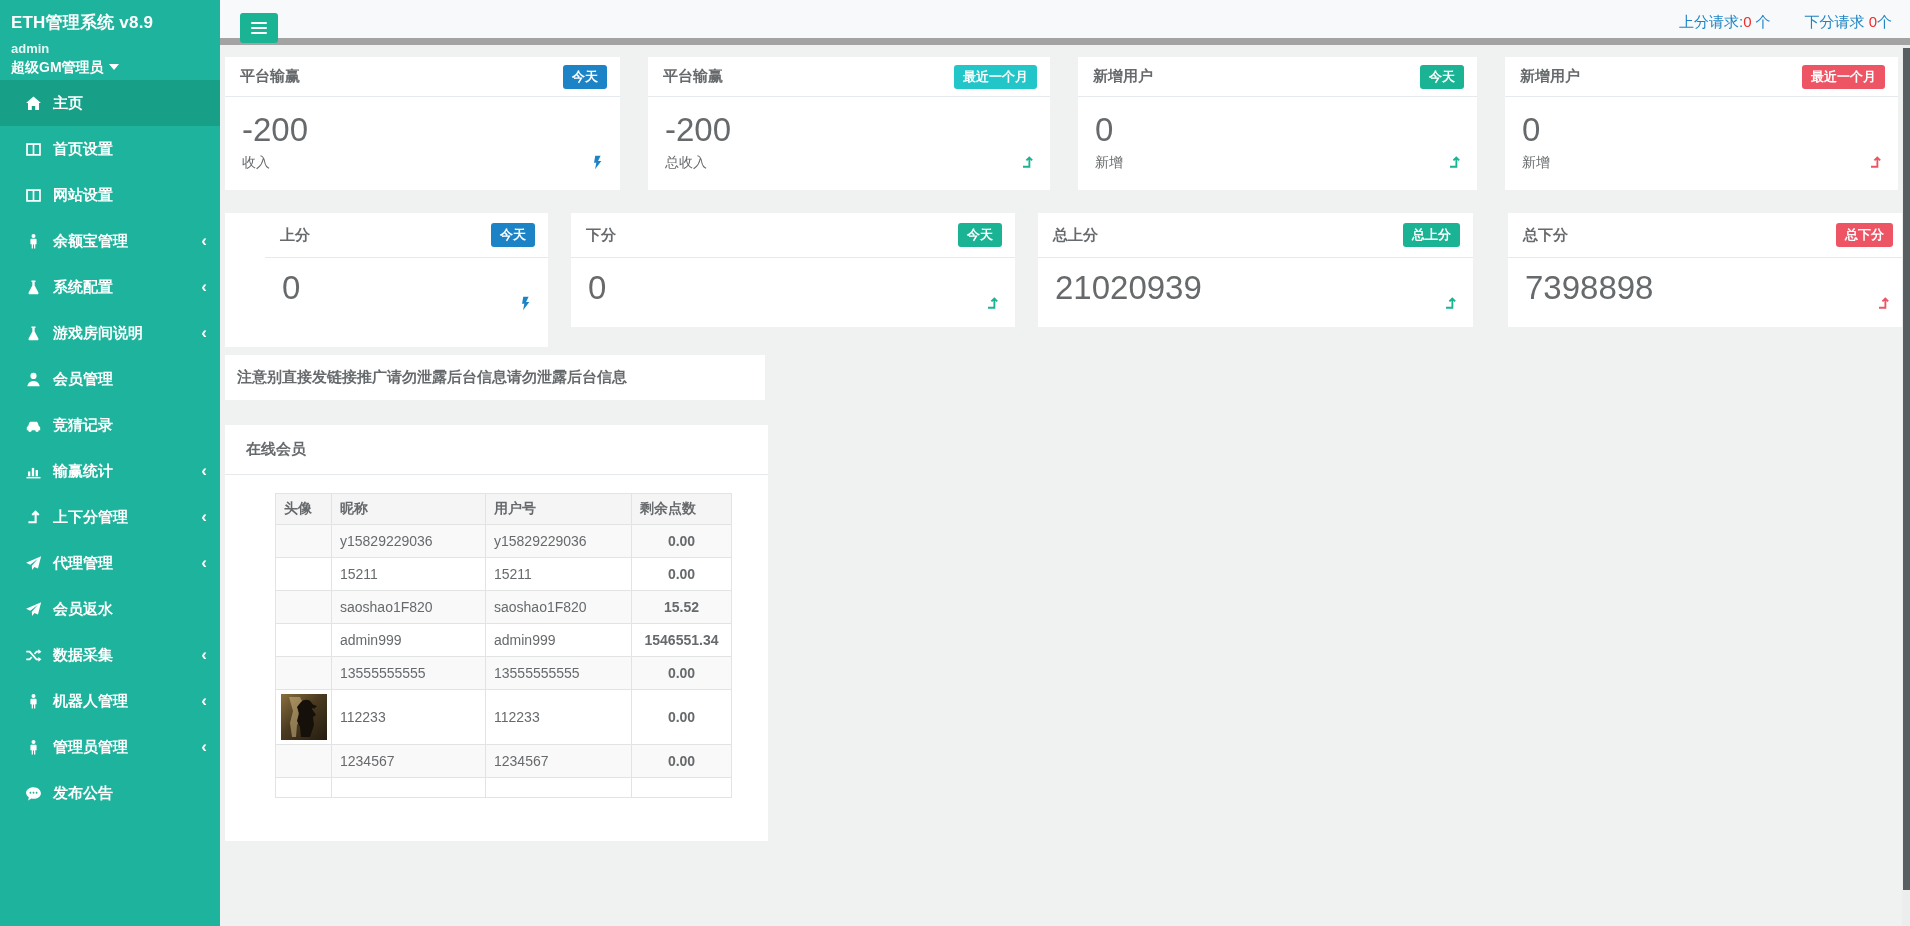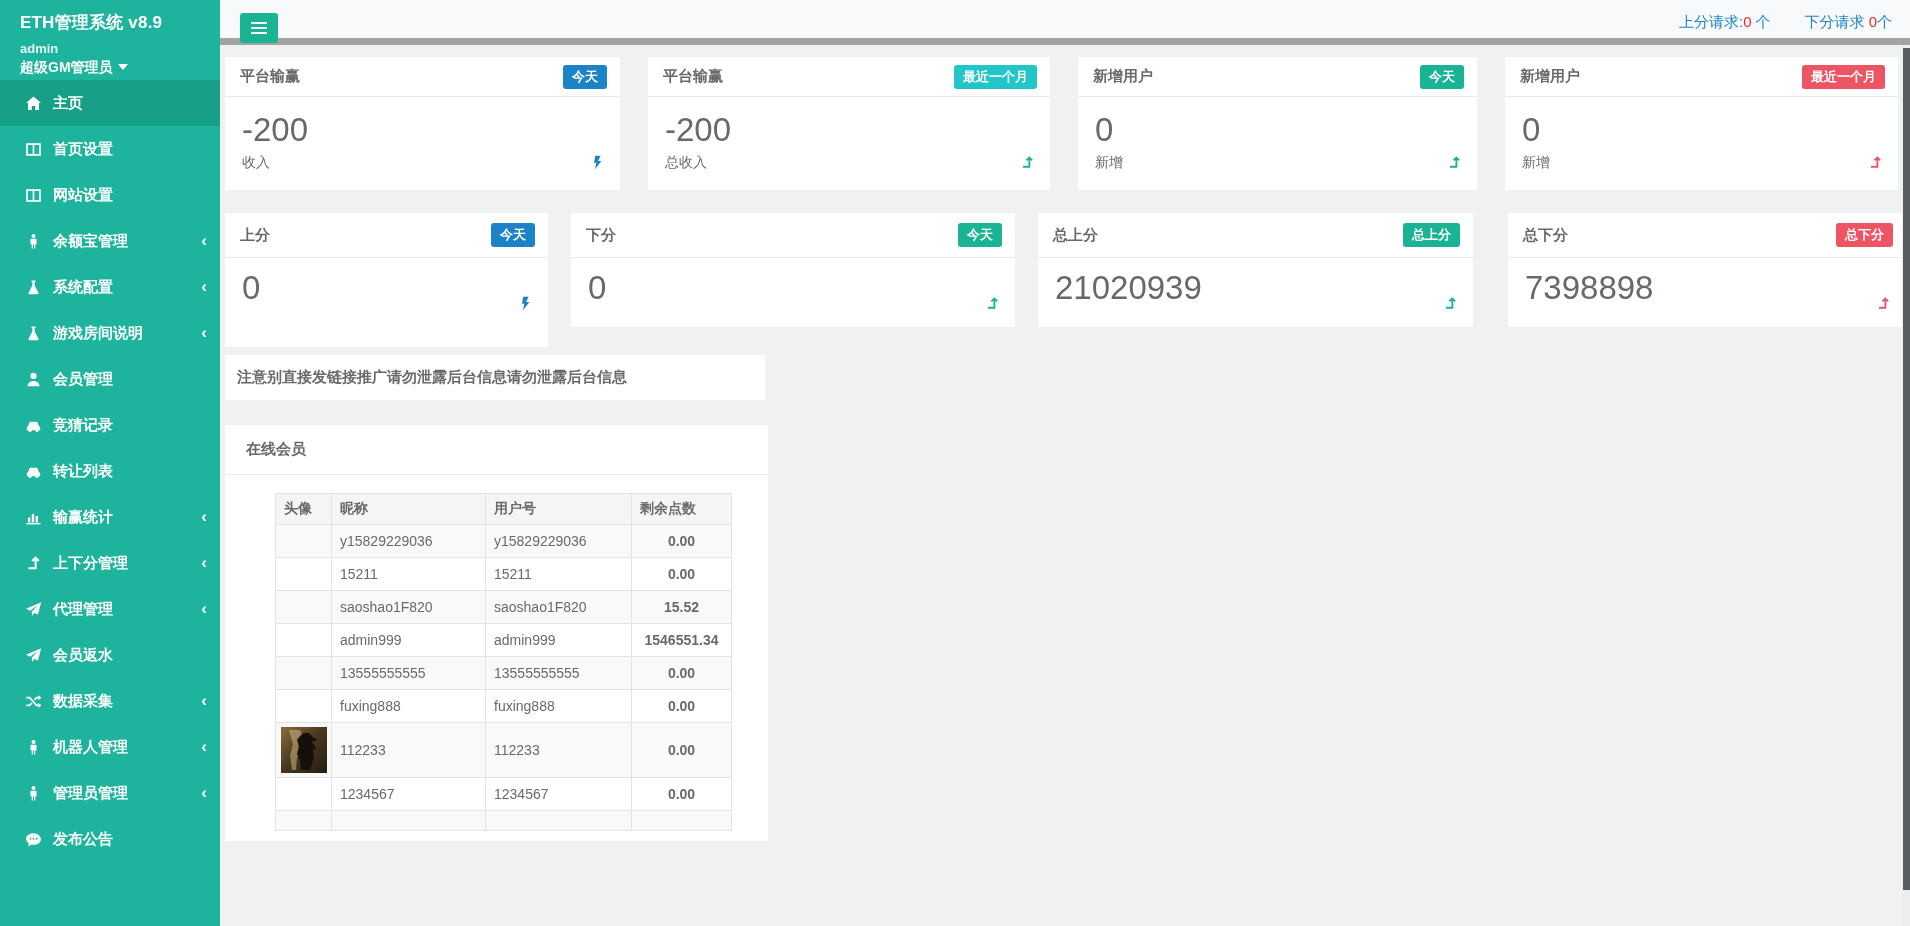--- a/index.html
+++ b/index.html
@@ -2,21 +2,21 @@
 <html><head>
 <meta charset="utf-8">
 <style>
   * { margin:0; padding:0; box-sizing:border-box; }
   html,body { width:1910px; height:926px; overflow:hidden; }
   body { font-family:"Liberation Sans","DejaVu Sans",sans-serif; background:#f0f1f1; color:#676a6c; }
   .page { position:relative; width:1910px; height:926px; background:#f0f1f1; overflow:hidden; }
 
   
   .sidebar { position:absolute; left:0; top:0; width:220px; height:926px; background:#1eb39c; z-index:5; }
-  .profile { padding:11px 10px 0 20px; height:80px; }
+  .profile { padding:11px 10px 0 11px; height:80px; }
   .brand { color:#fff; font-size:17px; font-weight:bold; letter-spacing:.2px; }
   .user  { color:rgba(255,255,255,.88); font-size:13px; font-weight:bold; margin-top:7px; }
   .role  { color:#fff; font-size:14px; font-weight:bold; margin-top:3px; cursor:pointer; }
   .caret-down { display:inline-block; width:0; height:0; margin-left:5px; vertical-align:2px;
     border-left:5px solid transparent; border-right:5px solid transparent; border-top:6px solid #fff; }
   .nav { }
   .nav-item { position:relative; height:46px; display:flex; align-items:center; color:#fff;
     font-size:15px; font-weight:bold; cursor:pointer; }
   .nav-item.active { background:#17a087; }
   .nav-icon { width:17px; height:17px; margin-left:25px; flex:0 0 17px; display:flex; align-items:center; justify-content:center; }
@@ -207,28 +207,20 @@
         <span class="nav-icon">
             <svg viewBox="0 0 16 16" fill="#fff">
               <use href="#i-car"></use>
             </svg>
           </span>
         <span class="nav-label">竞猜记录</span>
       </div>
       <div class="nav-item">
         <span class="nav-icon">
             <svg viewBox="0 0 16 16" fill="#fff">
-              <use href="#i-car"></use>
-            </svg>
-          </span>
-        <span class="nav-label">转让列表</span>
-      </div>
-      <div class="nav-item">
-        <span class="nav-icon">
-            <svg viewBox="0 0 16 16" fill="#fff">
               <use href="#i-bar-chart"></use>
             </svg>
           </span>
         <span class="nav-label">输赢统计</span>
         <span class="chev">‹</span>
       </div>
       <div class="nav-item">
         <span class="nav-icon">
             <svg viewBox="0 0 16 16" fill="#fff">
               <use href="#i-level-up"></use>
@@ -358,21 +350,21 @@
         </div>
       <div class="card-body">
         <div class="card-value">0</div>
         <div class="card-sub">新增</div>
         <span class="card-icon ic-red" style="bottom:auto;top:58px;"><svg viewBox="0 0 16 16">
               <use href="#i-level-up"></use>
             </svg></span>
       </div>
     </section>
 
-    <section class="card r2" style="left:5px; top:168px; width:323px; height:134px;">
+    <section class="card r2" style="left:5px; top:168px; width:323px; height:134px;padding-left:40px;">
       <div class="card-head">
           <span class="card-title">上分</span>
           <span class="badge blue">今天</span>
         </div>
       <div class="card-body">
         <div class="card-value">0</div>
         <span class="card-icon ic-blue" style="bottom:auto;top:38px;"><svg viewBox="0 0 16 16">
               <use href="#i-bolt"></use>
             </svg></span>
       </div>
@@ -460,26 +452,20 @@
             <tr>
               <td></td>
               <td>admin999</td>
               <td>admin999</td>
               <td class="points">1546551.34</td>
             </tr>
             <tr>
               <td></td>
               <td>13555555555</td>
               <td>13555555555</td>
-              <td class="points">0.00</td>
-            </tr>
-            <tr>
-              <td></td>
-              <td>fuxing888</td>
-              <td>fuxing888</td>
               <td class="points">0.00</td>
             </tr>
             <tr>
               <td class="avatar-cell">
                 <svg class="avatar" viewBox="0 0 46 46">
                   <defs>
                     <linearGradient id="avbg" x1="0" y1="0" x2="1" y2="1">
                       <stop offset="0" stop-color="#8a6f3c"></stop>
                         <stop offset=".45" stop-color="#4a3a20"></stop>
                         <stop offset="1" stop-color="#241b10"></stop>

